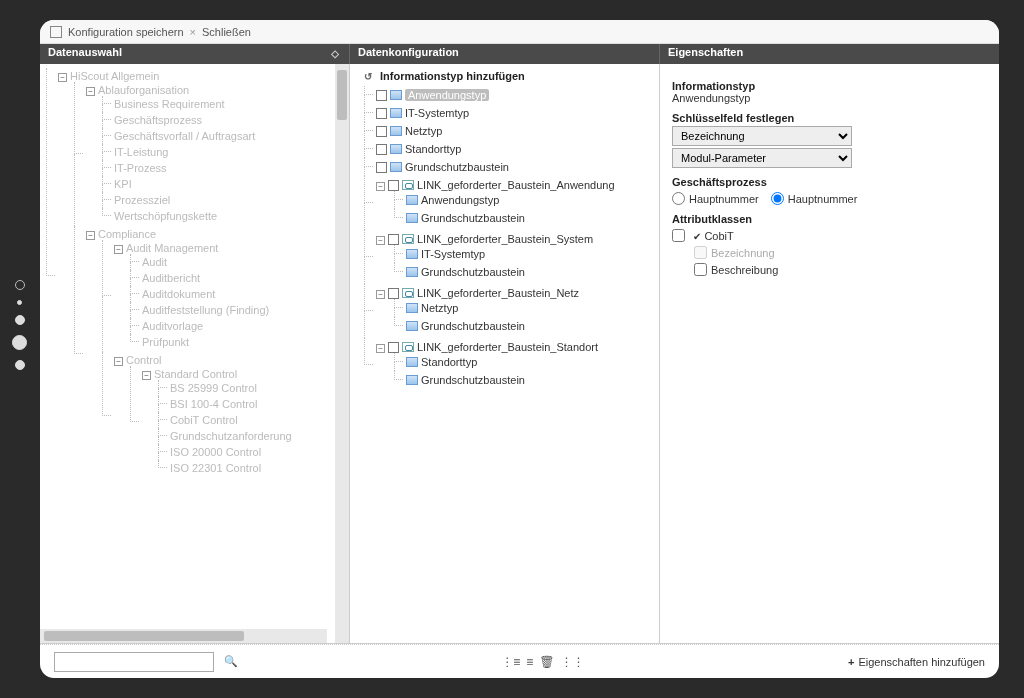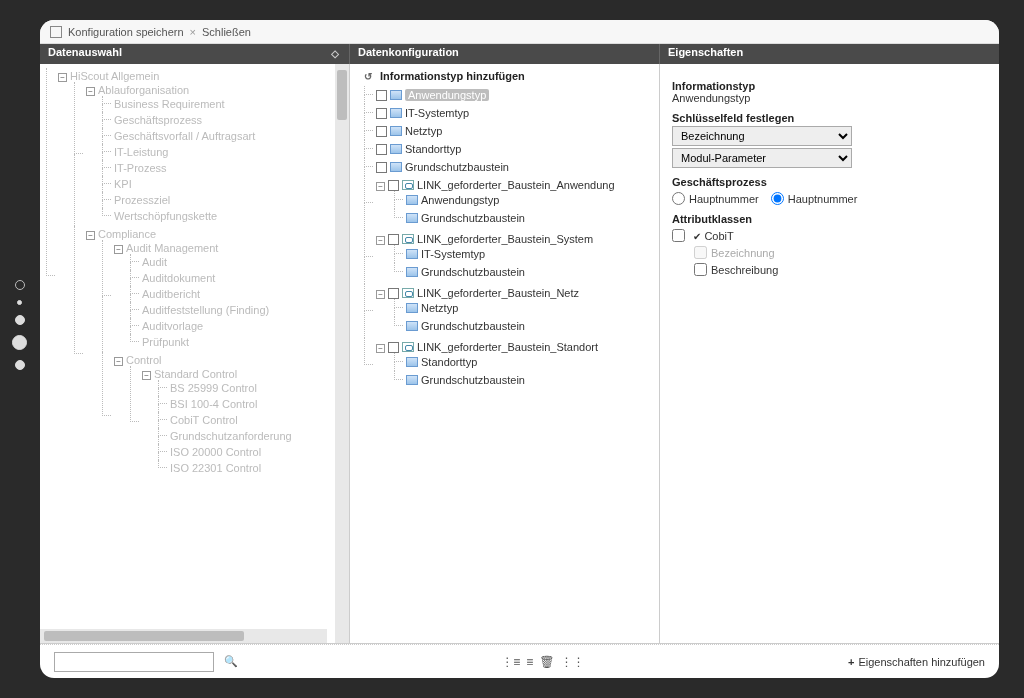--- a/index.html
+++ b/index.html
@@ -188,22 +188,22 @@
                     <li>KPI</li>
                     <li>Prozessziel</li>
                     <li>Wertschöpfungskette</li>
                   </ul>
               </li>
               <li><span class="expander">−</span><span>Compliance</span>
                 <ul>
                   <li><span class="expander">−</span><span>Audit Management</span>
                     <ul id="audit-list">
                         <li>Audit</li>
+                        <li>Auditbericht</li>
                         <li>Auditdokument</li>
-                        <li>Auditbericht</li>
                         <li>Auditfeststellung (Finding)</li>
                         <li>Auditvorlage</li>
                         <li>Prüfpunkt</li>
                       </ul>
                   </li>
                   <li><span class="expander">−</span><span>Control</span>
                     <ul>
                       <li><span class="expander">−</span><span>Standard Control</span>
                         <ul id="std-list">
                             <li>BS 25999 Control</li>

